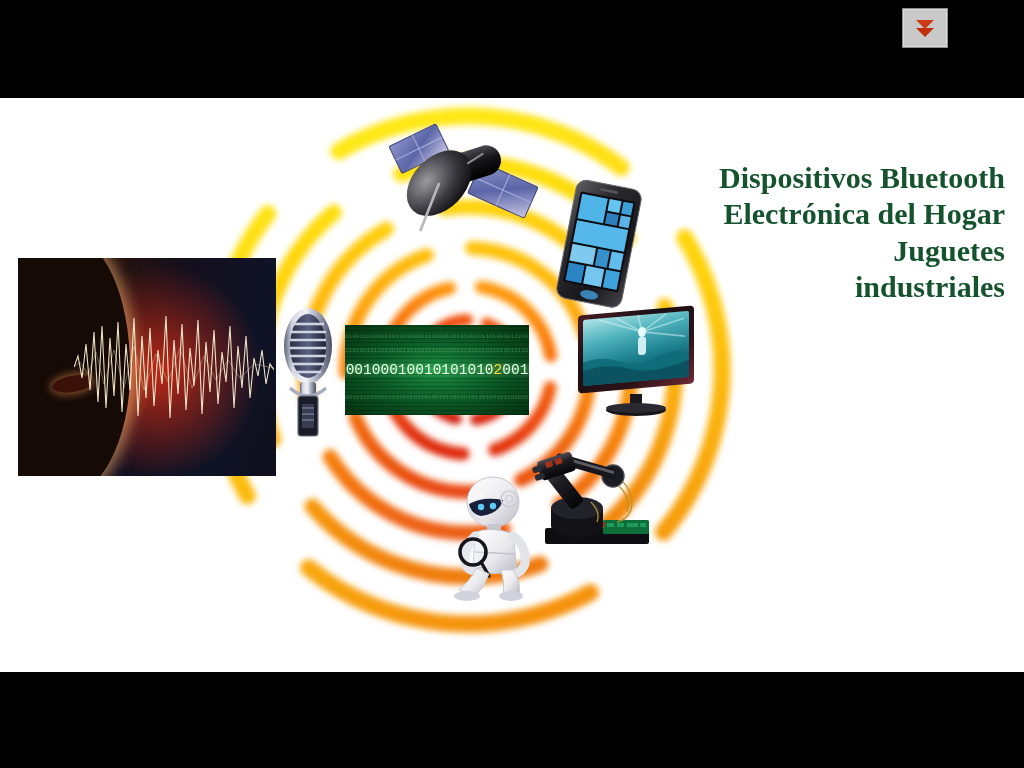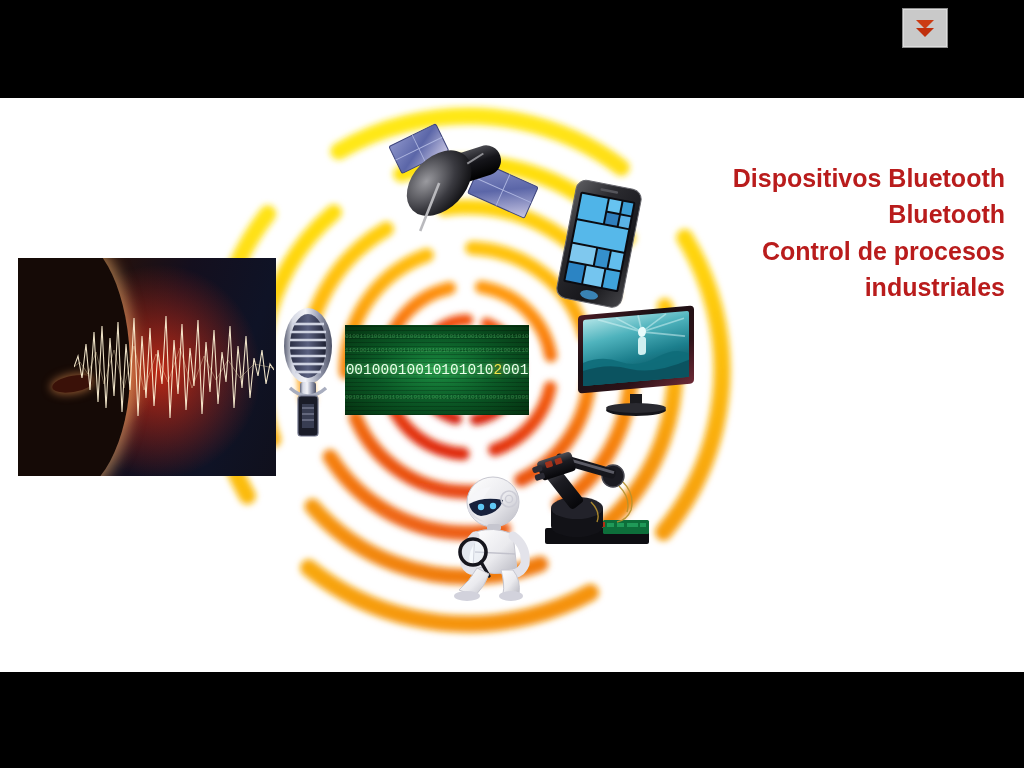--- a/index.html
+++ b/index.html
@@ -175,25 +175,25 @@
   
   #caption-list {
     position: absolute;
     right: 19px;
     top: 62px;
     width: 430px;
     text-align: right;
     z-index: 30;
   }
   #caption-list .caption-line {
-    font-family: Liberation Sans, sans-serif;
+    font-family: Liberation Serif, serif;
     font-weight: bold;
-    font-size: 25px;
+    font-size: 30px;
     line-height: 36.4px;
-    color: #b91c1c;
+    color: #14532d;
     white-space: nowrap;
   }
 </style>
 </head>
 <body>
 
 <div id="slide-root">
 
   <div id="slide-canvas">
 
@@ -517,22 +517,22 @@
         <g fill="none" stroke="#b8922e" stroke-width="1.4" opacity="0.9">
           <path d="M92,40 Q104,52 100,68 Q96,78 86,80"></path>
           <path d="M88,44 Q100,56 96,70"></path>
           <path d="M60,60 Q70,70 66,80"></path>
         </g>
       </svg>
     </div>
 
     <div id="caption-list">
       <div class="caption-line">Dispositivos Bluetooth</div>
-      <div class="caption-line">Bluetooth</div>
-      <div class="caption-line">Control de procesos</div>
+      <div class="caption-line">Electrónica del Hogar</div>
+      <div class="caption-line">Juguetes</div>
       <div class="caption-line">industriales</div>
     </div>
 
   </div>
 
   <div class="letterbox top"></div>
   <div class="letterbox bottom"></div>
 
   <div id="nav-button">
     <span class="chev-stack">

